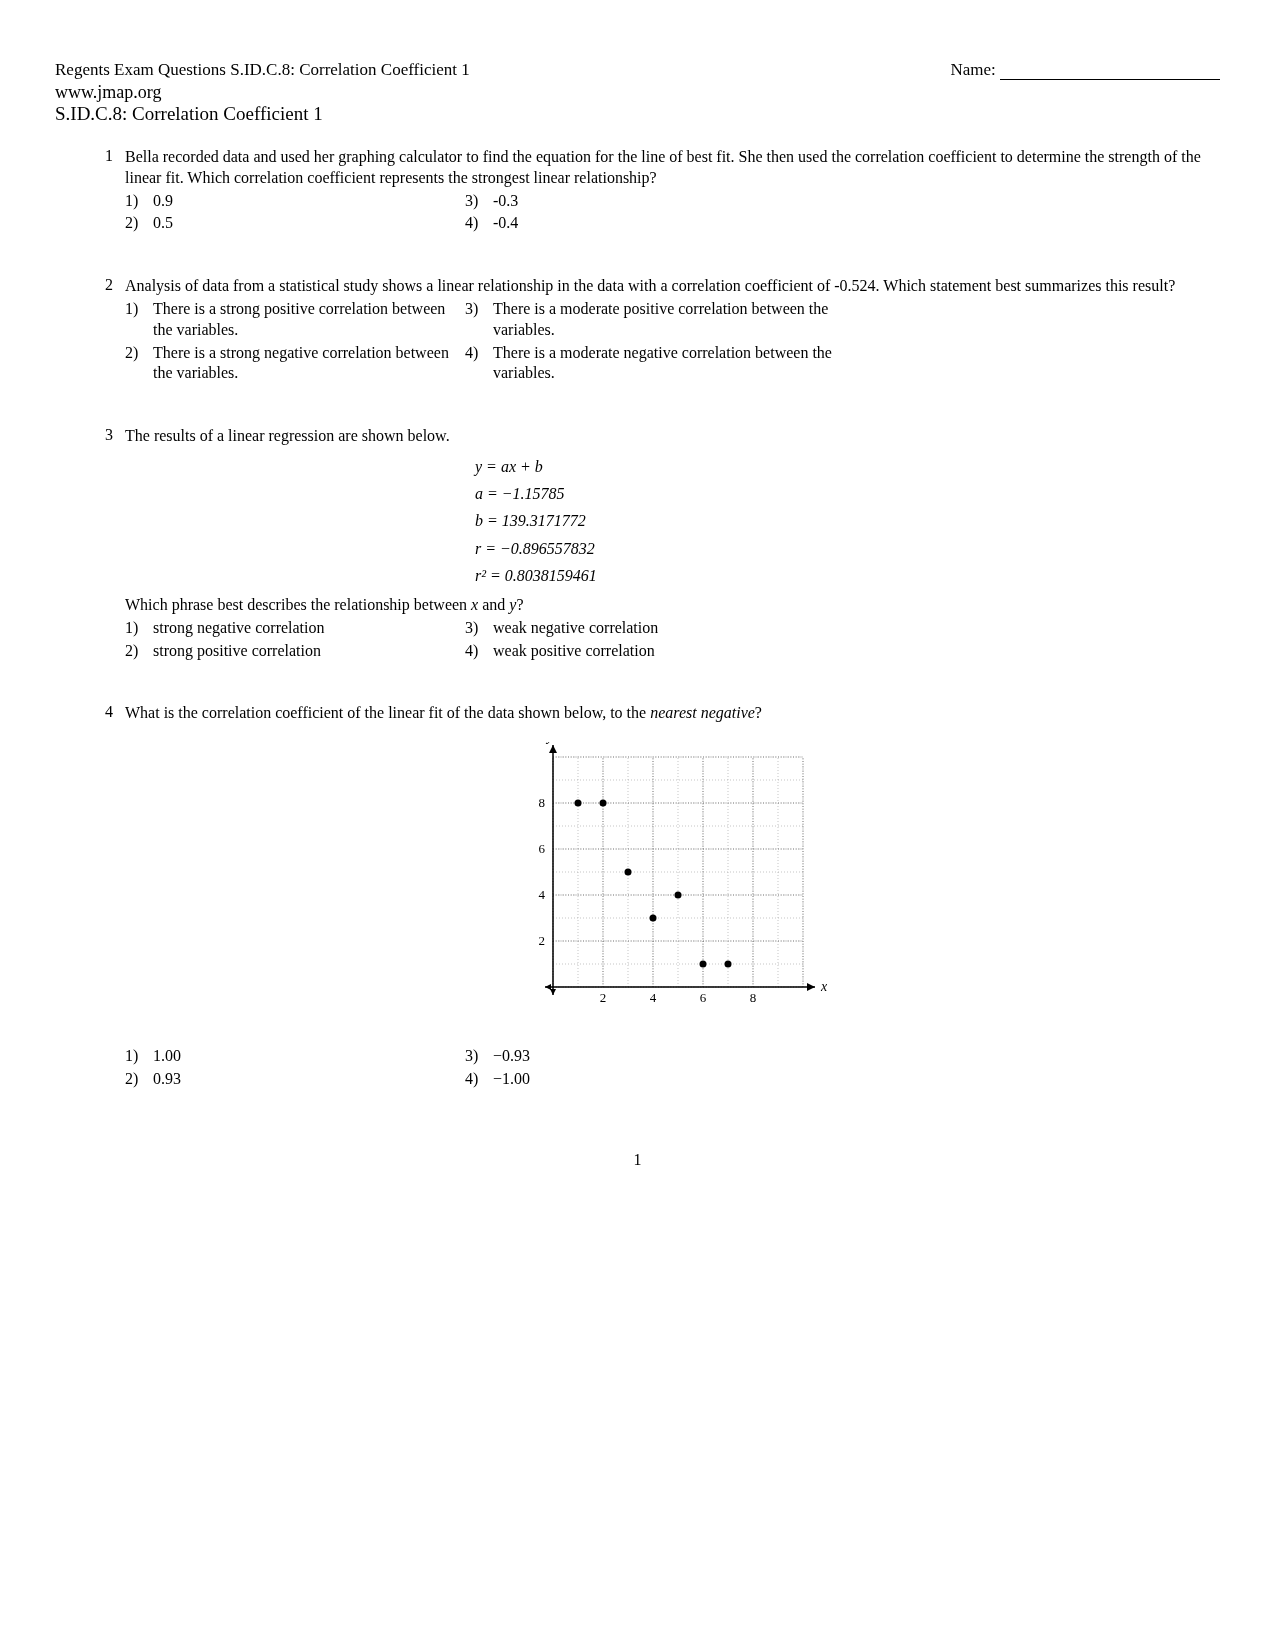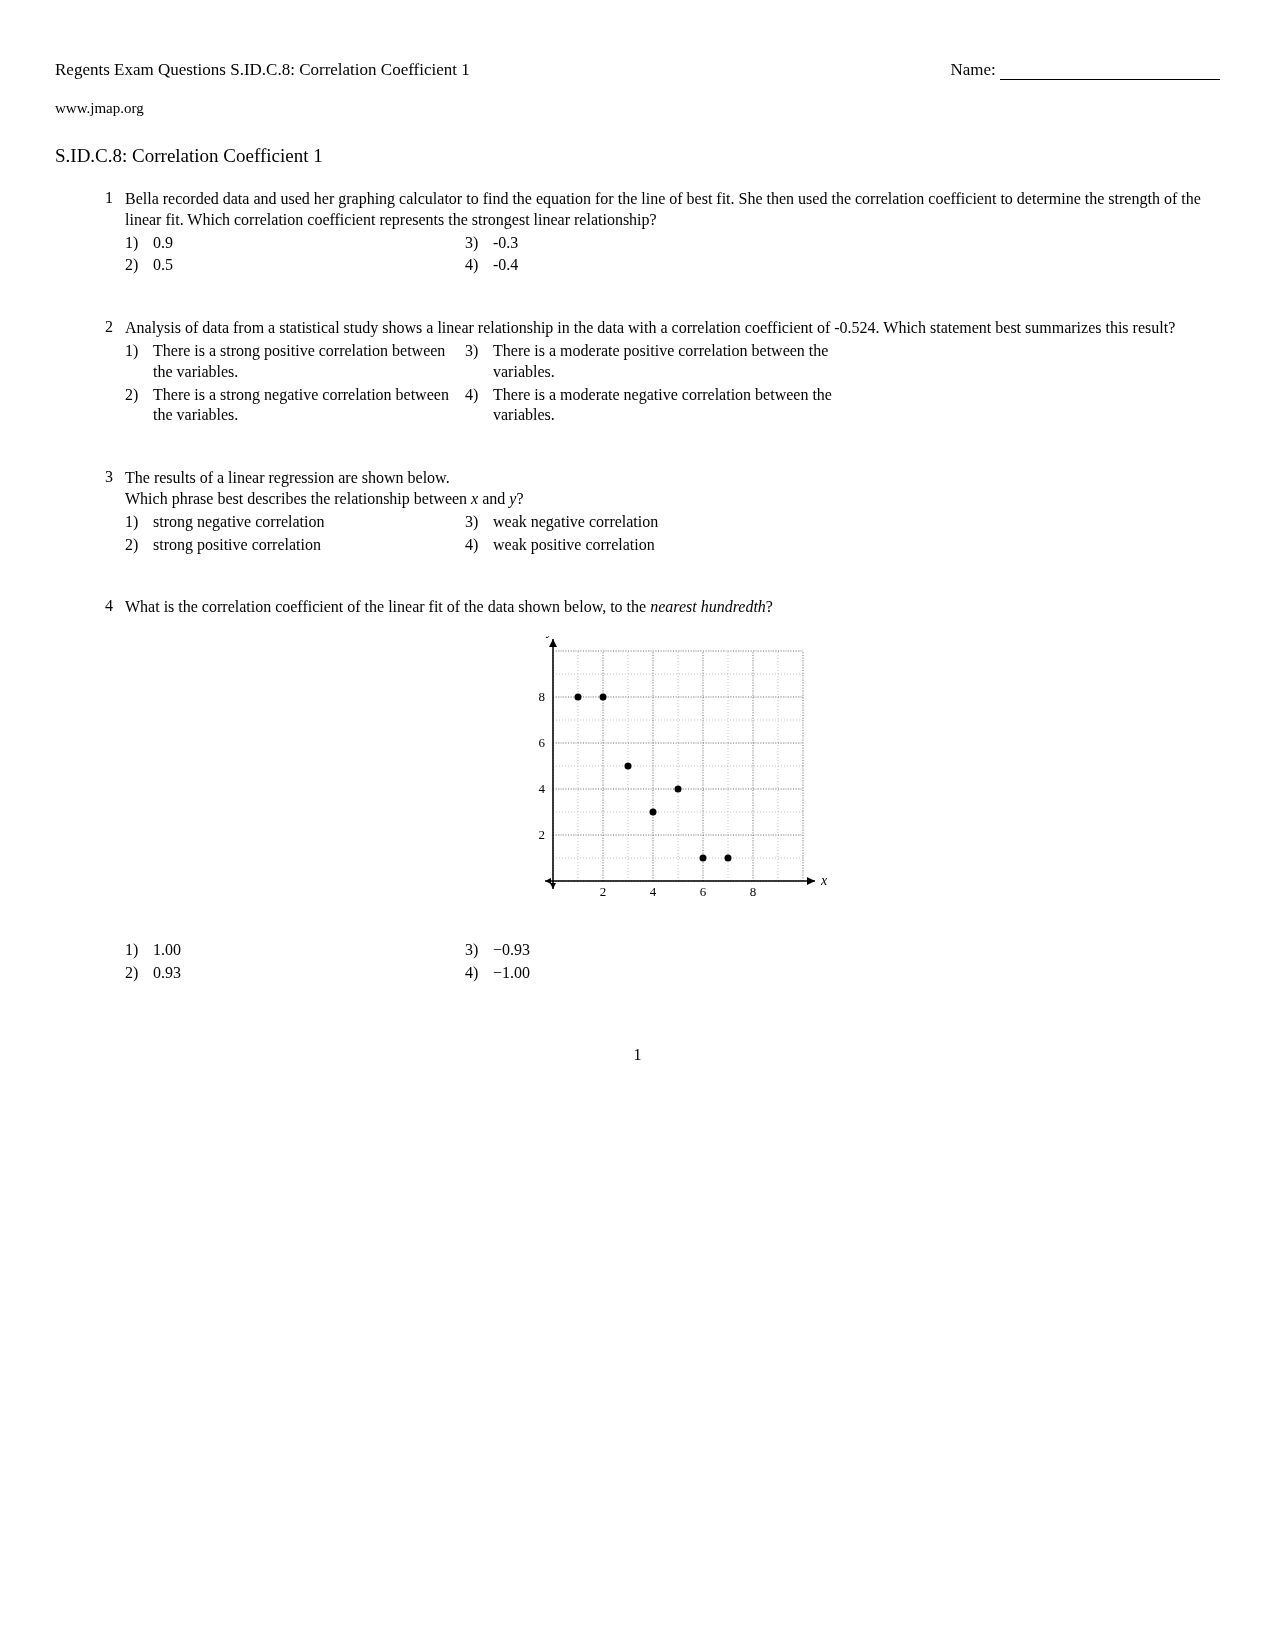--- a/index.html
+++ b/index.html
@@ -5,25 +5,25 @@
   body {
     font-family: "Times New Roman", Times, serif;
     font-size: 16px;
     color: #000;
     background: #fff;
     margin: 0;
     padding: 60px 55px 40px 55px;
     width: 1275px;
     box-sizing: border-box;
   }
-  .header-row { display: flex; justify-content: space-between; margin-bottom: 20px; }
+  .header-row { display: flex; justify-content: space-between; margin-bottom: 2px; }
   .header-left { font-size: 17px; }
   .header-right { font-size: 17px; }
   .name-line { display: inline-block; border-bottom: 1px solid #000; width: 220px; vertical-align: bottom; }
-  .url { font-size: 15px; margin-bottom: 28px; }
+  .url { font-size: 18px; }
   .title { font-weight: normal; font-size: 19px; margin-bottom: 22px; }
   .question { display: flex; margin-bottom: 40px; margin-left: 30px; }
   .qnum { width: 28px; flex-shrink: 0; text-align: right; padding-right: 12px; font-size: 16px; }
   .qbody { flex: 1; font-size: 16px; line-height: 1.3; }
   .choices { display: flex; margin-top: 2px; }
   .choice-col { display: flex; flex-direction: column; }
   .choice-col.left { width: 340px; }
   .choice-col.right { width: 380px; }
   .choice { display: flex; margin-bottom: 2px; }
   .choice-num { width: 28px; flex-shrink:0; }
@@ -103,20 +103,27 @@
           </div>
       </div>
     </div>
   </div>
 </div>
 
 <div class="question">
   <div class="qnum">3</div>
   <div class="qbody">
     <div>The results of a linear regression are shown below.</div>
+    <div class="regression">
+      <div class="line">y = ax + b</div>
+      <div class="line">a = −1.15785</div>
+      <div class="line">b = 139.3171772</div>
+      <div class="line">r = −0.896557832</div>
+      <div class="line">r² = 0.8038159461</div>
+    </div>
     <div>Which phrase best describes the relationship between <span class="italic">x</span> and <span class="italic">y</span>?</div>
     <div class="choices">
       <div class="choice-col left">
         <div class="choice">
             <div class="choice-num">1)</div>
             <div class="choice-text">strong negative correlation</div>
           </div>
         <div class="choice">
             <div class="choice-num">2)</div>
             <div class="choice-text">strong positive correlation</div>
@@ -132,21 +139,21 @@
             <div class="choice-text">weak positive correlation</div>
           </div>
       </div>
     </div>
   </div>
 </div>
 
 <div class="question">
   <div class="qnum">4</div>
   <div class="qbody">
-    <div><span>What is the correlation coefficient of the linear fit of the data shown below, to the </span><span class="italic">nearest hundredth</span><span>?</span></div>
+    <div><span>What is the correlation coefficient of the linear fit of the data shown below, to the </span><span class="italic">nearest negative</span><span>?</span></div>
 
     <div class="chart-container">
       <svg class="chart" viewBox="0 0 310 280">
 
         <g id="plot-group">
             <line x1="35" y1="245" x2="35" y2="15" stroke="#888" stroke-width="0.5" stroke-dasharray="1,2"></line>
             <line x1="35" y1="245" x2="285" y2="245" stroke="#888" stroke-width="0.5" stroke-dasharray="1,2"></line>
             <line x1="60" y1="245" x2="60" y2="15" stroke="#888" stroke-width="0.5" stroke-dasharray="1,2"></line>
             <line x1="35" y1="222" x2="285" y2="222" stroke="#888" stroke-width="0.5" stroke-dasharray="1,2"></line>
             <line x1="85" y1="245" x2="85" y2="15" stroke="#888" stroke-width="0.5" stroke-dasharray="1,2"></line>

